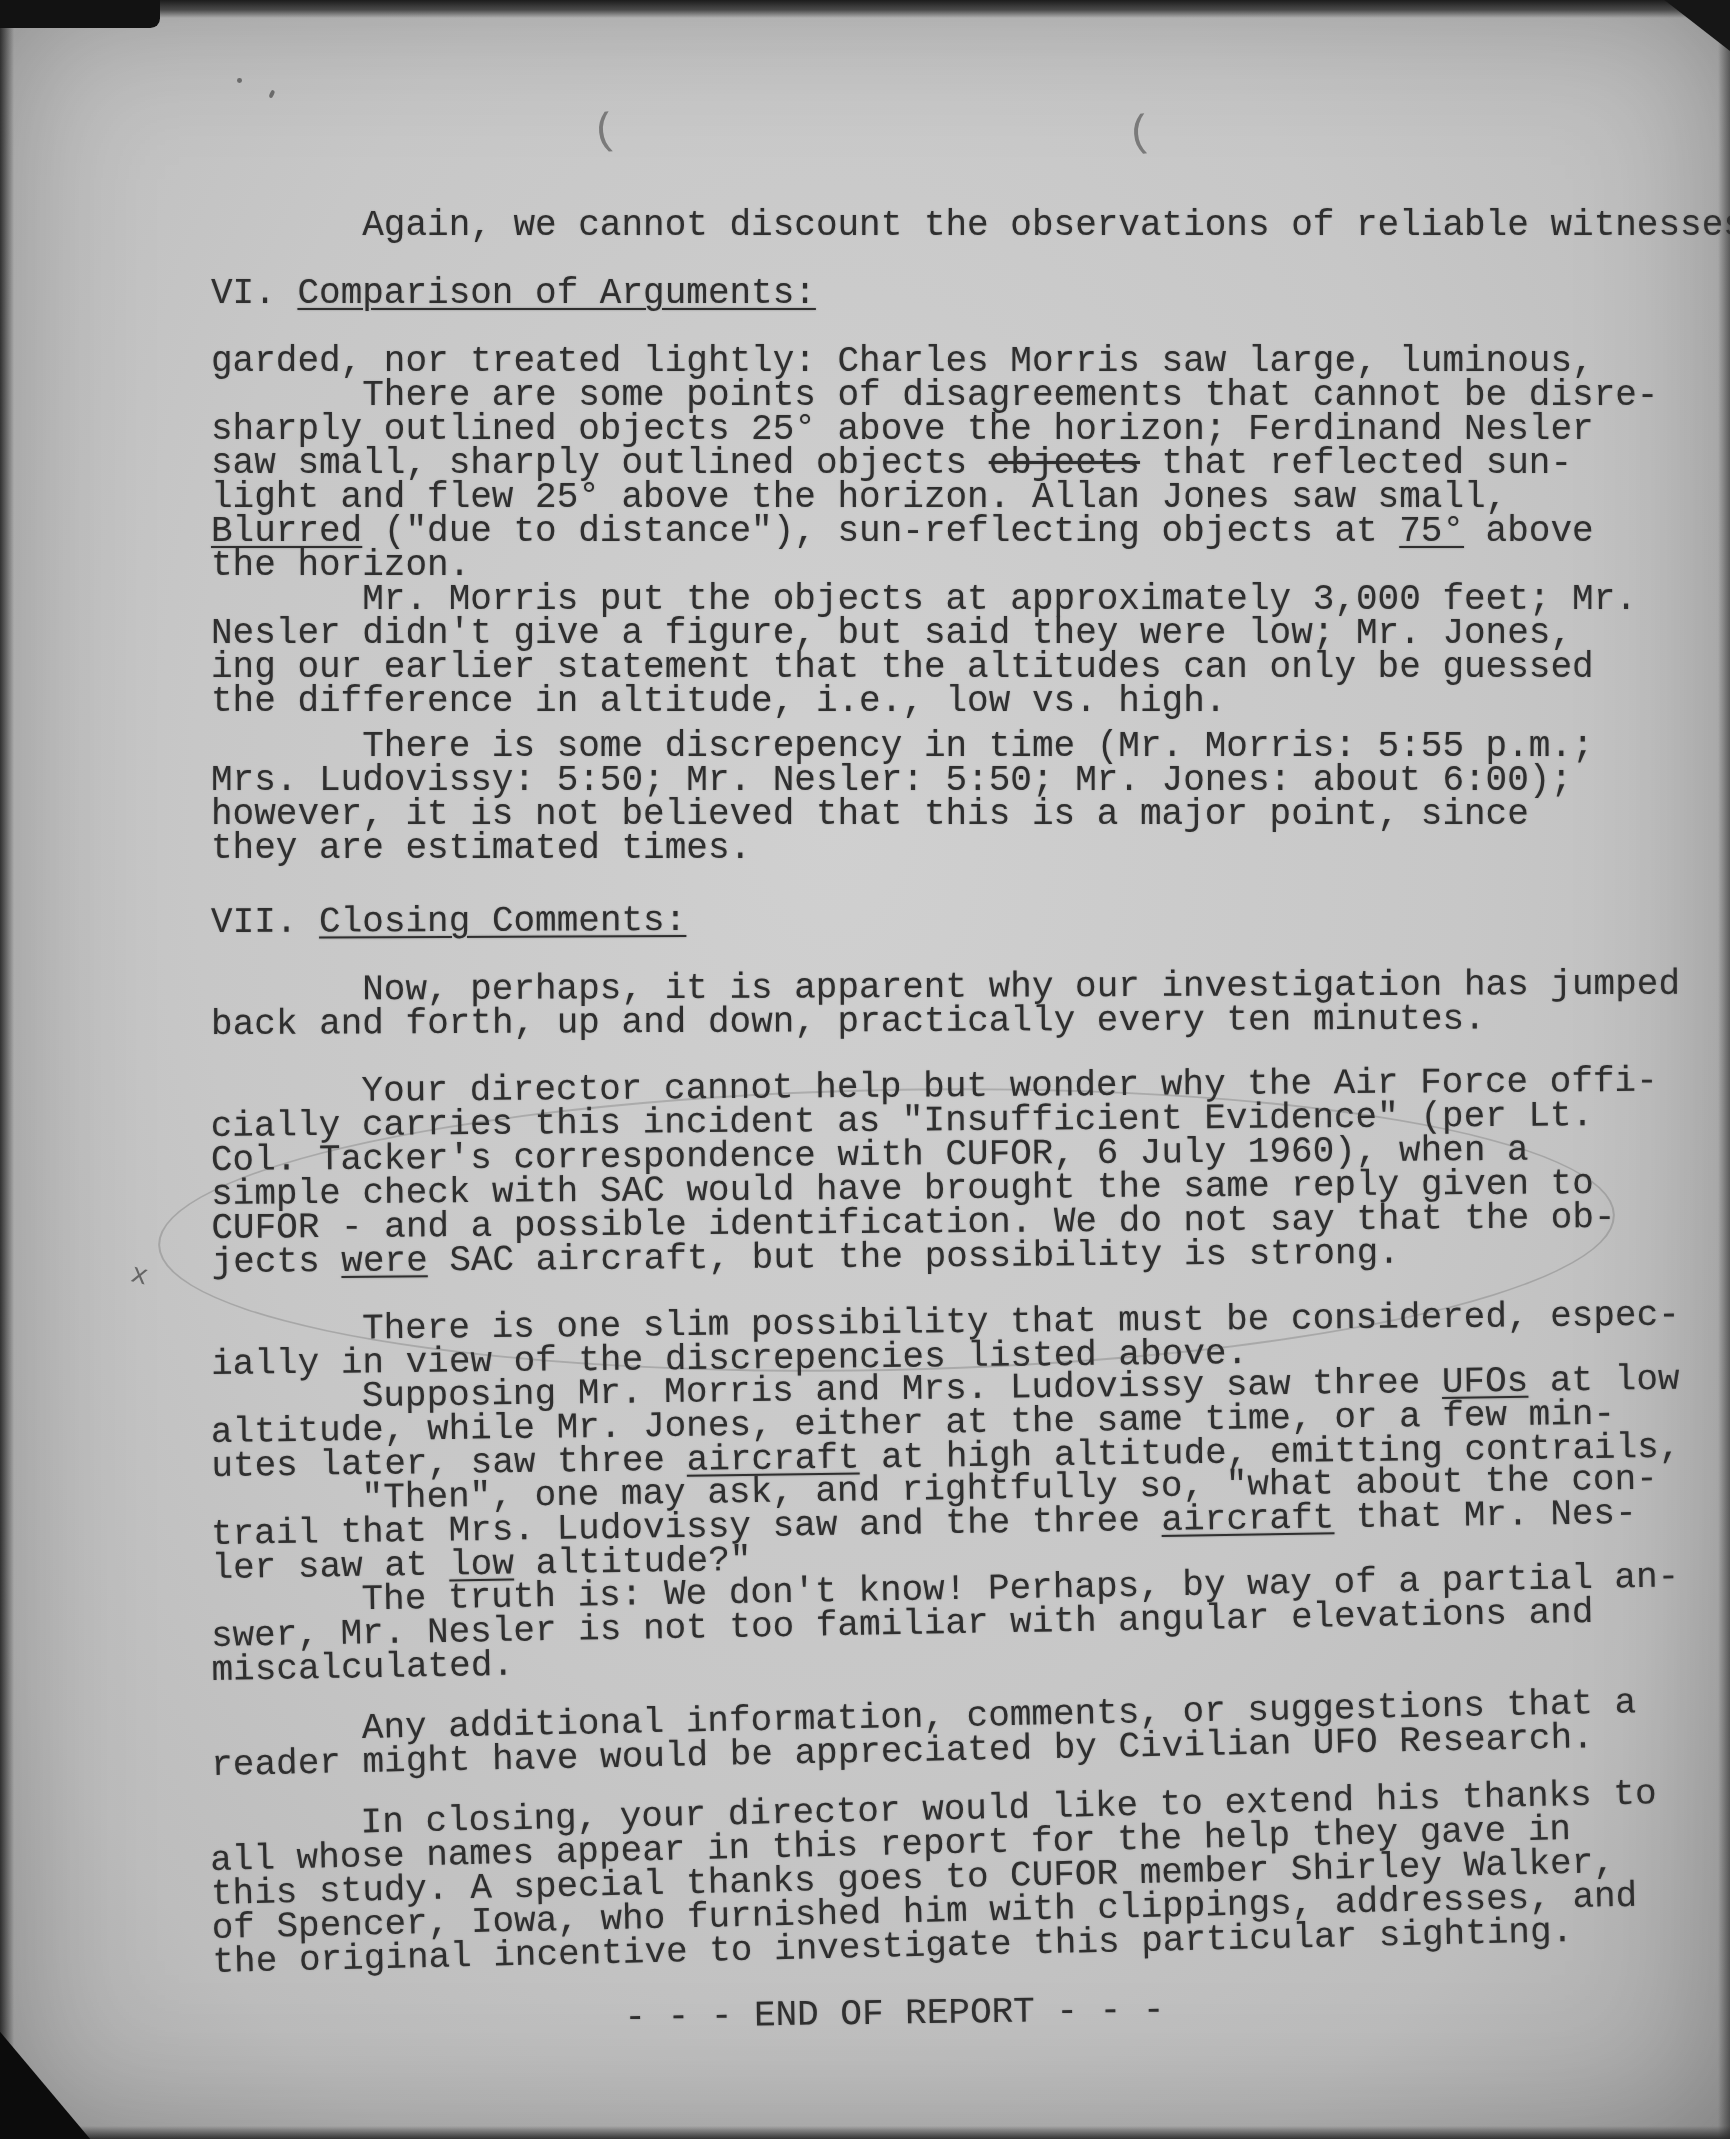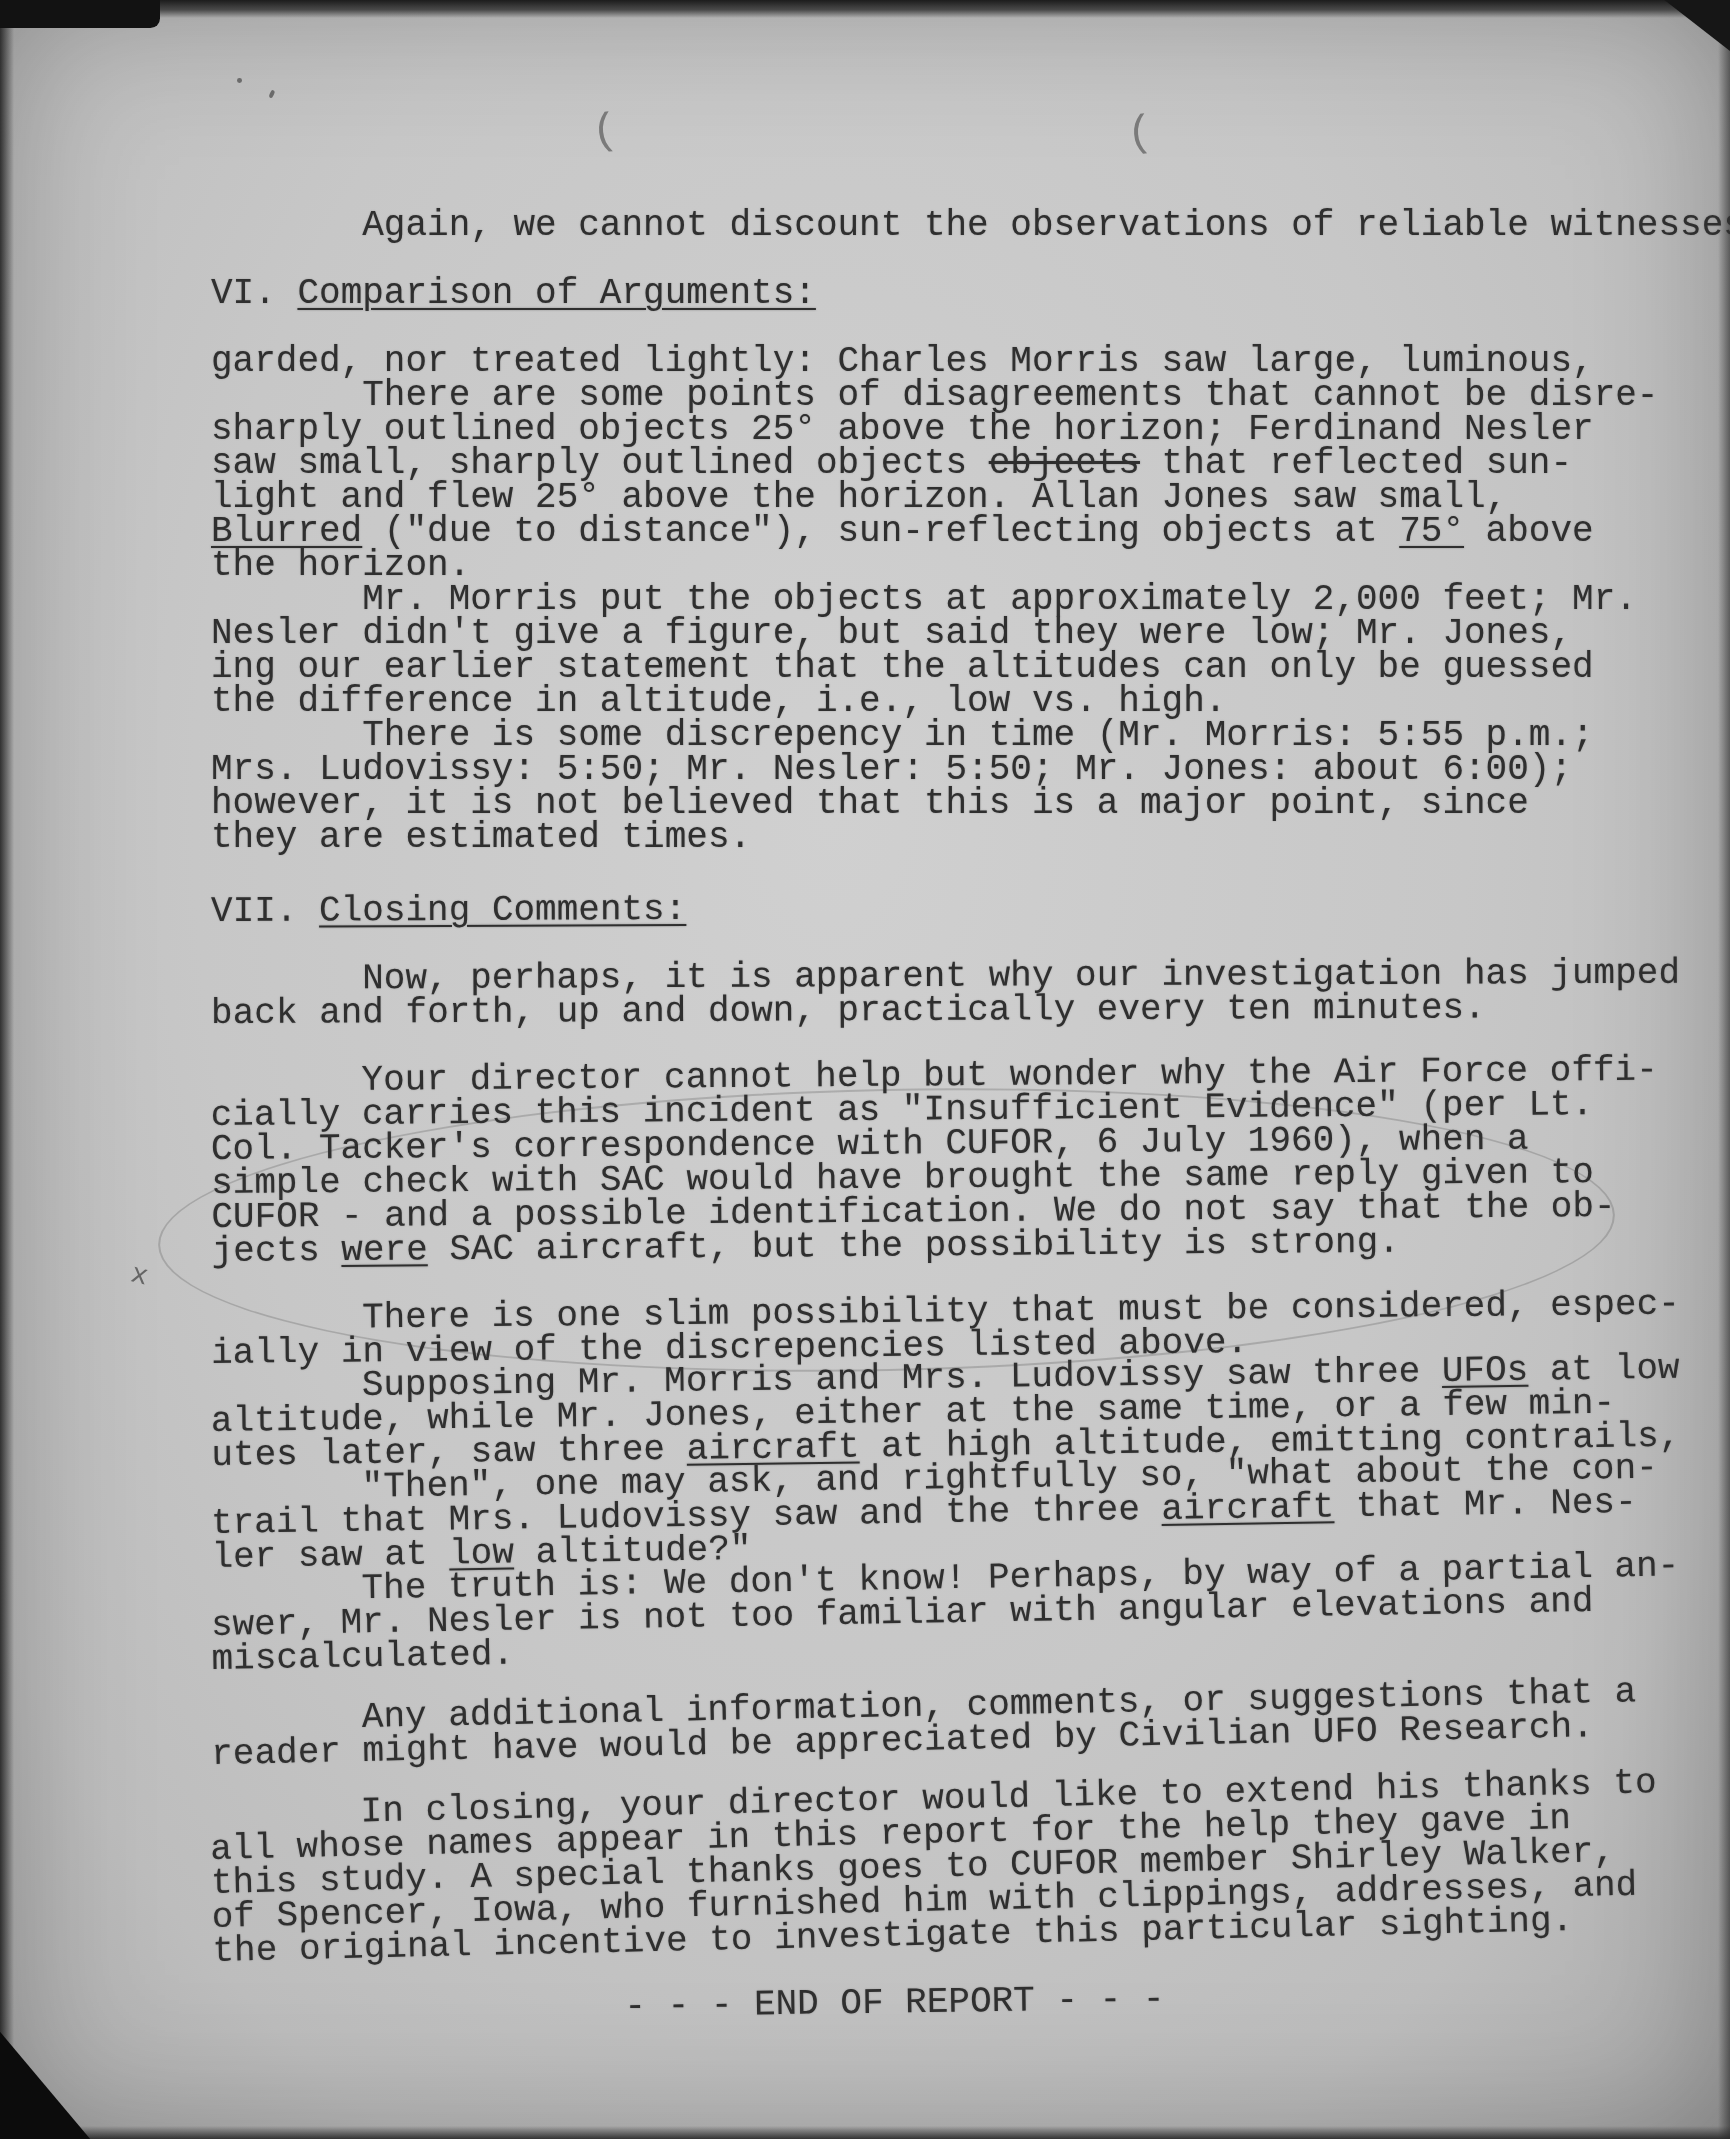--- a/index.html
+++ b/index.html
@@ -72,26 +72,26 @@
       <div class="block p b2" style="margin-top: 34px;">
         <div class="line"><span>garded, nor treated lightly: Charles Morris saw large, luminous,</span></div>
         <div class="line"><span>       There are some points of disagreements that cannot be disre-</span></div>
         <div class="line"><span>sharply outlined objects 25° above the horizon; Ferdinand Nesler</span></div>
         <div class="line"><span>saw small, sharply outlined objects </span><span class="strike">ebjeets</span><span> that reflected sun-</span></div>
         <div class="line"><span>light and flew 25° above the horizon. Allan Jones saw small,</span></div>
         <div class="line"><span class="u">Blurred</span><span> ("due to distance"), sun-reflecting objects at </span><span class="u">75°</span><span> above</span></div>
         <div class="line"><span>the horizon.</span></div>
       </div>
       <div class="block p b3" style="margin-top: 0px;">
-        <div class="line"><span>       Mr. Morris put the objects at approximately 2,000 feet; Mr.</span></div>
+        <div class="line"><span>       Mr. Morris put the objects at approximately 3,000 feet; Mr.</span></div>
         <div class="line"><span>Nesler didn't give a figure, but said they were low; Mr. Jones,</span></div>
         <div class="line"><span>ing our earlier statement that the altitudes can only be guessed</span></div>
         <div class="line"><span>the difference in altitude, i.e., low vs. high.</span></div>
       </div>
-      <div class="block p b4" style="margin-top: 0px;">
+      <div class="block p b4" style="margin-top: 11px;">
         <div class="line"><span>       There is some discrepency in time (Mr. Morris: 5:55 p.m.;</span></div>
         <div class="line"><span>Mrs. Ludovissy: 5:50; Mr. Nesler: 5:50; Mr. Jones: about 6:00);</span></div>
         <div class="line"><span>however, it is not believed that this is a major point, since</span></div>
         <div class="line"><span>they are estimated times.</span></div>
       </div>
       <div class="block heading b5" style="margin-top: 40px;">
         <div class="line"><span>VII. </span><span class="u">Closing Comments:</span></div>
       </div>
       <div class="block p b6" style="margin-top: 34px;">
         <div class="line"><span>       Now, perhaps, it is apparent why our investigation has jumped</span></div>

